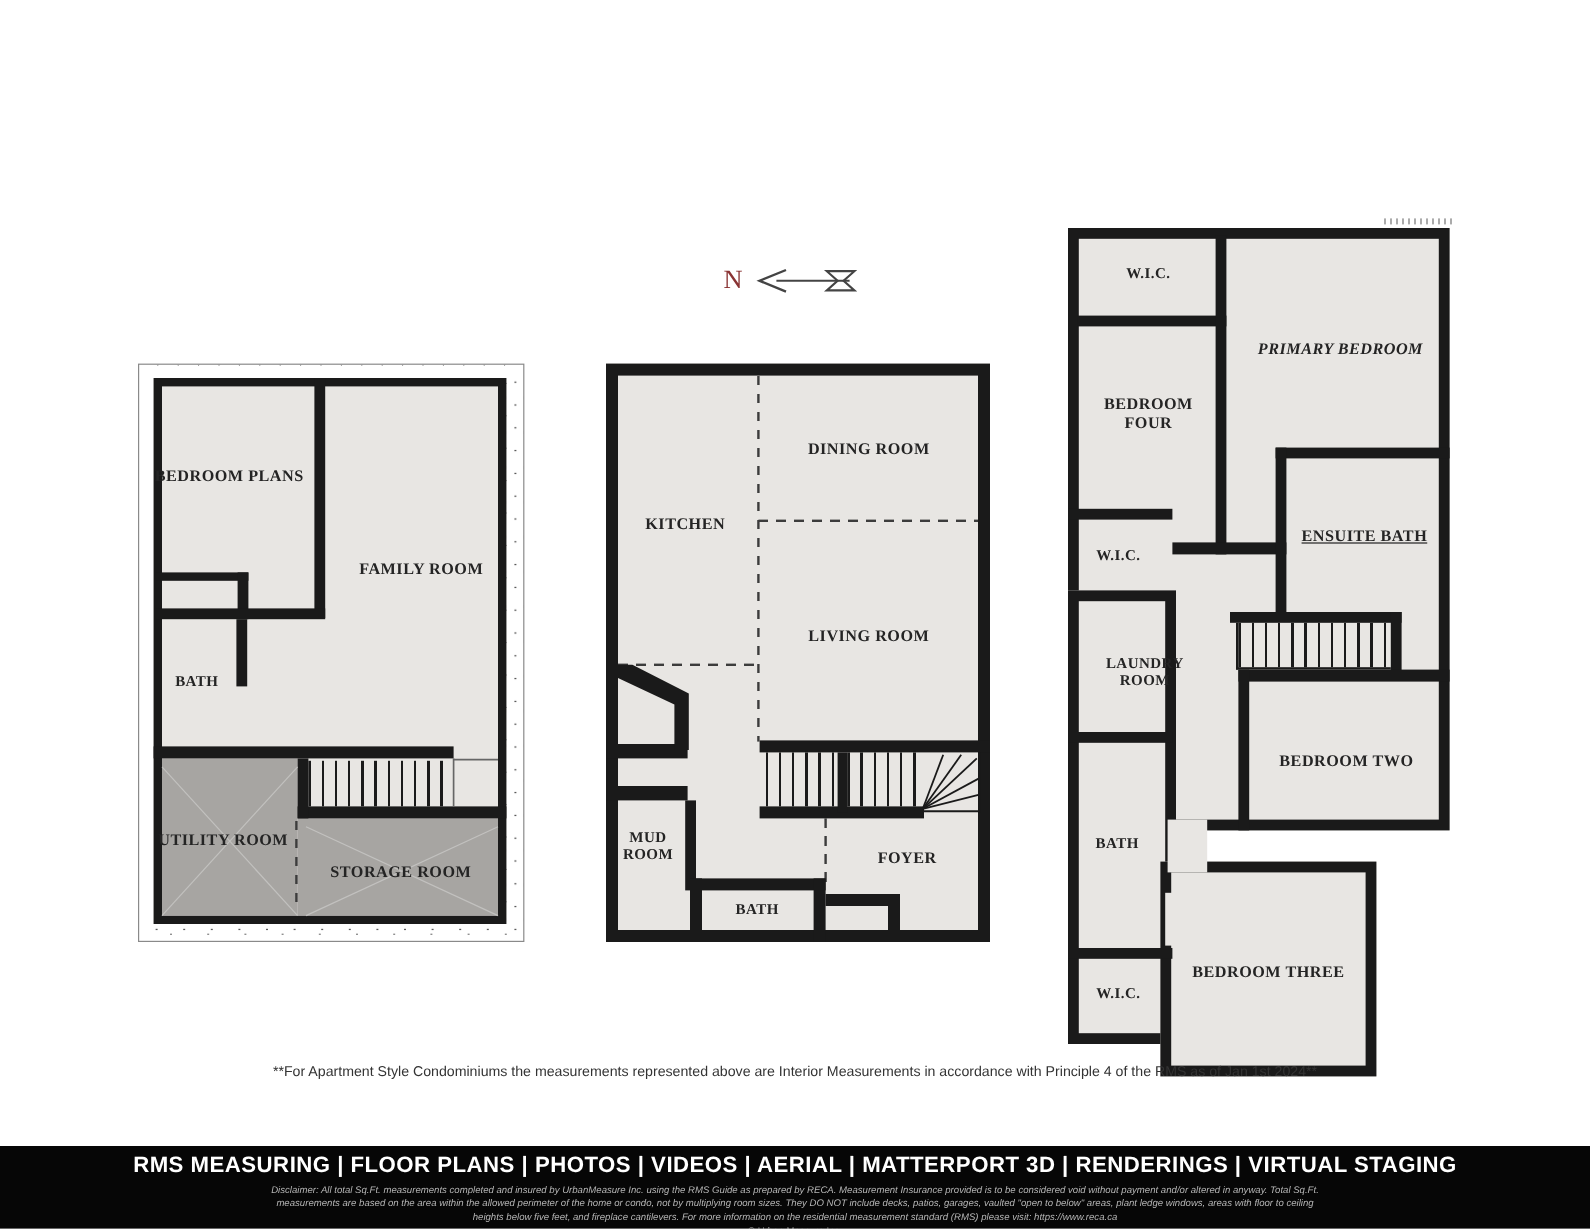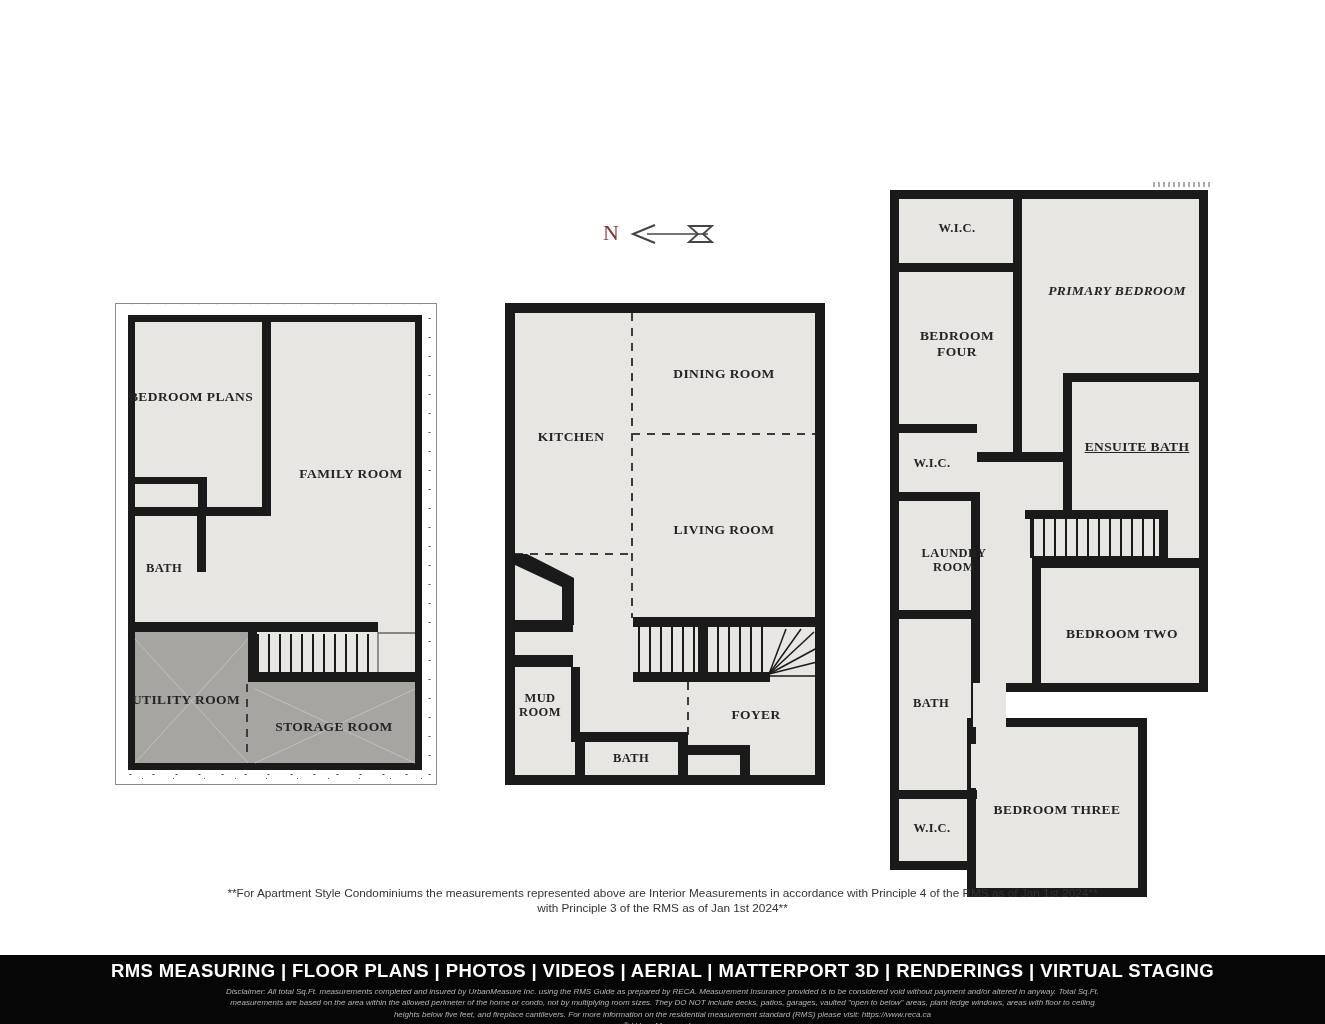--- a/index.html
+++ b/index.html
@@ -186,21 +186,20 @@
   <div class="lbl sm" style="left:44px;top:277px;">W.I.C.</div>
   <div class="lbl sm wrap" style="left:44px;top:374px;width:72px;margin-left:22px;">LAUNDRY ROOM</div>
   <div class="lbl sm" style="left:43px;top:517px;">BATH</div>
   <div class="lbl" style="left:234px;top:448px;">BEDROOM TWO</div>
   <div class="lbl sm" style="left:44px;top:642px;">W.I.C.</div>
   <div class="lbl" style="left:169px;top:624px;">BEDROOM THREE</div>
 </div>
 
 <div class="disclaimer">
   <div>**For Apartment Style Condominiums the measurements represented above are Interior Measurements in accordance with Principle 4 of the RMS as of Jan 1st 2024**</div>
-  <div>with Principle  3 of the RMS as of Jan 1st 2024**</div>
 </div>
 
 <div class="footer">
   <div class="services">RMS MEASURING | FLOOR PLANS | PHOTOS | VIDEOS | AERIAL | MATTERPORT 3D | RENDERINGS | VIRTUAL STAGING</div>
   <div class="fine">
     <div>Disclaimer: All total Sq.Ft. measurements completed and insured by UrbanMeasure Inc. using the RMS Guide as prepared by RECA. Measurement Insurance provided is to be considered void without payment and/or altered in anyway. Total Sq.Ft.</div>
     <div>measurements are based on the area within the allowed perimeter of the home or condo, not by multiplying room sizes. They DO NOT include decks, patios, garages, vaulted "open to below" areas, plant ledge windows, areas with floor to ceiling</div>
     <div>heights below five feet, and fireplace cantilevers. For more information on the residential measurement standard (RMS) please visit: https://www.reca.ca</div>
   </div>
   <div class="copy">© Urban Measure Inc.</div>

